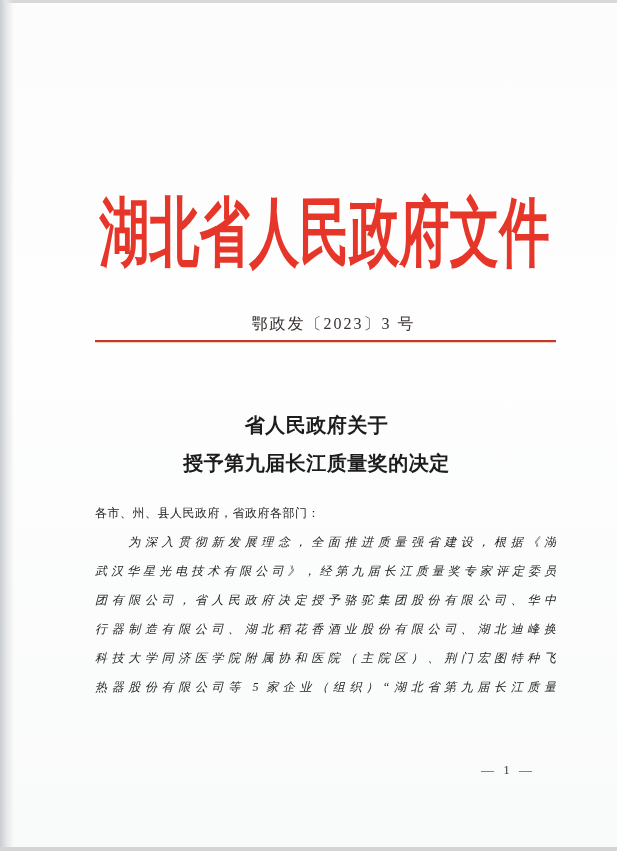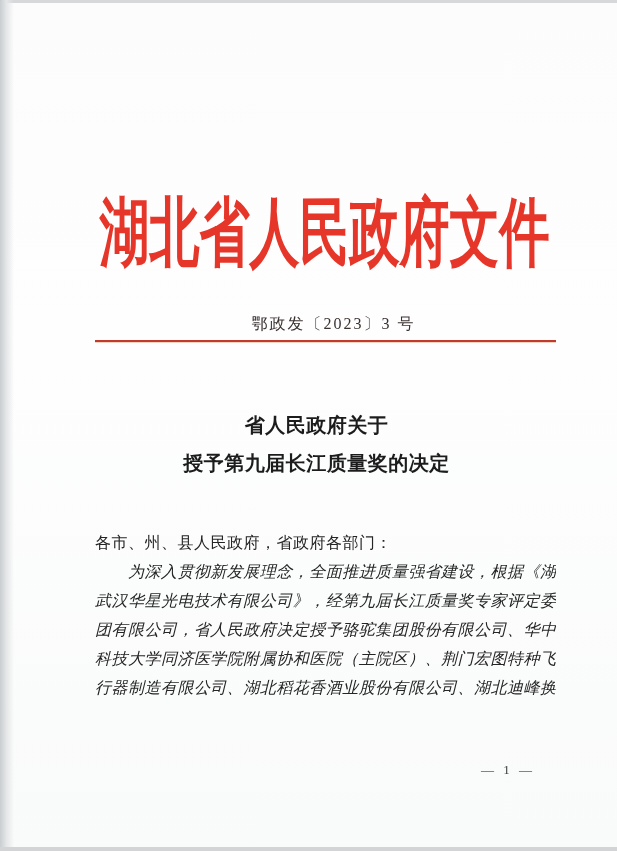--- a/index.html
+++ b/index.html
@@ -64,22 +64,22 @@
     text-align: center;
     font-size: 20px;
     line-height: 38px;
     font-weight: bold;
     color: #1c1c1c;
     letter-spacing: 0.5px;
     transform: translateX(8px);
   }
   .body-block {
     position: absolute;
-    top: 528px; left: 95px; width: 461px;
-    font-size: 16px;
+    top: 499px; left: 95px; width: 461px;
+    font-size: 12px;
     line-height: 29px;
     color: #252525;
   }
   .salutation {
     text-align: left;
     letter-spacing: 0.5px;
     white-space: nowrap;
   }
   .body-line {
     height: 29px;
@@ -117,19 +117,20 @@
     <div>省人民政府关于</div>
     <div>授予第九届长江质量奖的决定</div>
   </div>
 
   <div class="body-block">
     <div class="salutation">各市、州、县人民政府，省政府各部门：</div>
     <div>
         <div class="body-line">　　为深入贯彻新发展理念，全面推进质量强省建设，根据《湖</div>
         <div class="body-line">武汉华星光电技术有限公司》，经第九届长江质量奖专家评定委员</div>
         <div class="body-line">团有限公司，省人民政府决定授予骆驼集团股份有限公司、华中</div>
+        <div class="body-line">行器制造有限公司、湖北稻花香酒业股份有限公司、湖北迪峰换</div>
         <div class="body-line">科技大学同济医学院附属协和医院（主院区）、荆门宏图特种飞</div>
-        <div class="body-line">行器制造有限公司、湖北稻花香酒业股份有限公司、湖北迪峰换</div>
+        <div class="body-line">热器股份有限公司等 5 家企业（组织）“湖北省第九届长江质量</div>
       </div>
   </div>
 
   <div class="page-number">— 1 —</div>
 </div>
 
 </body></html>

